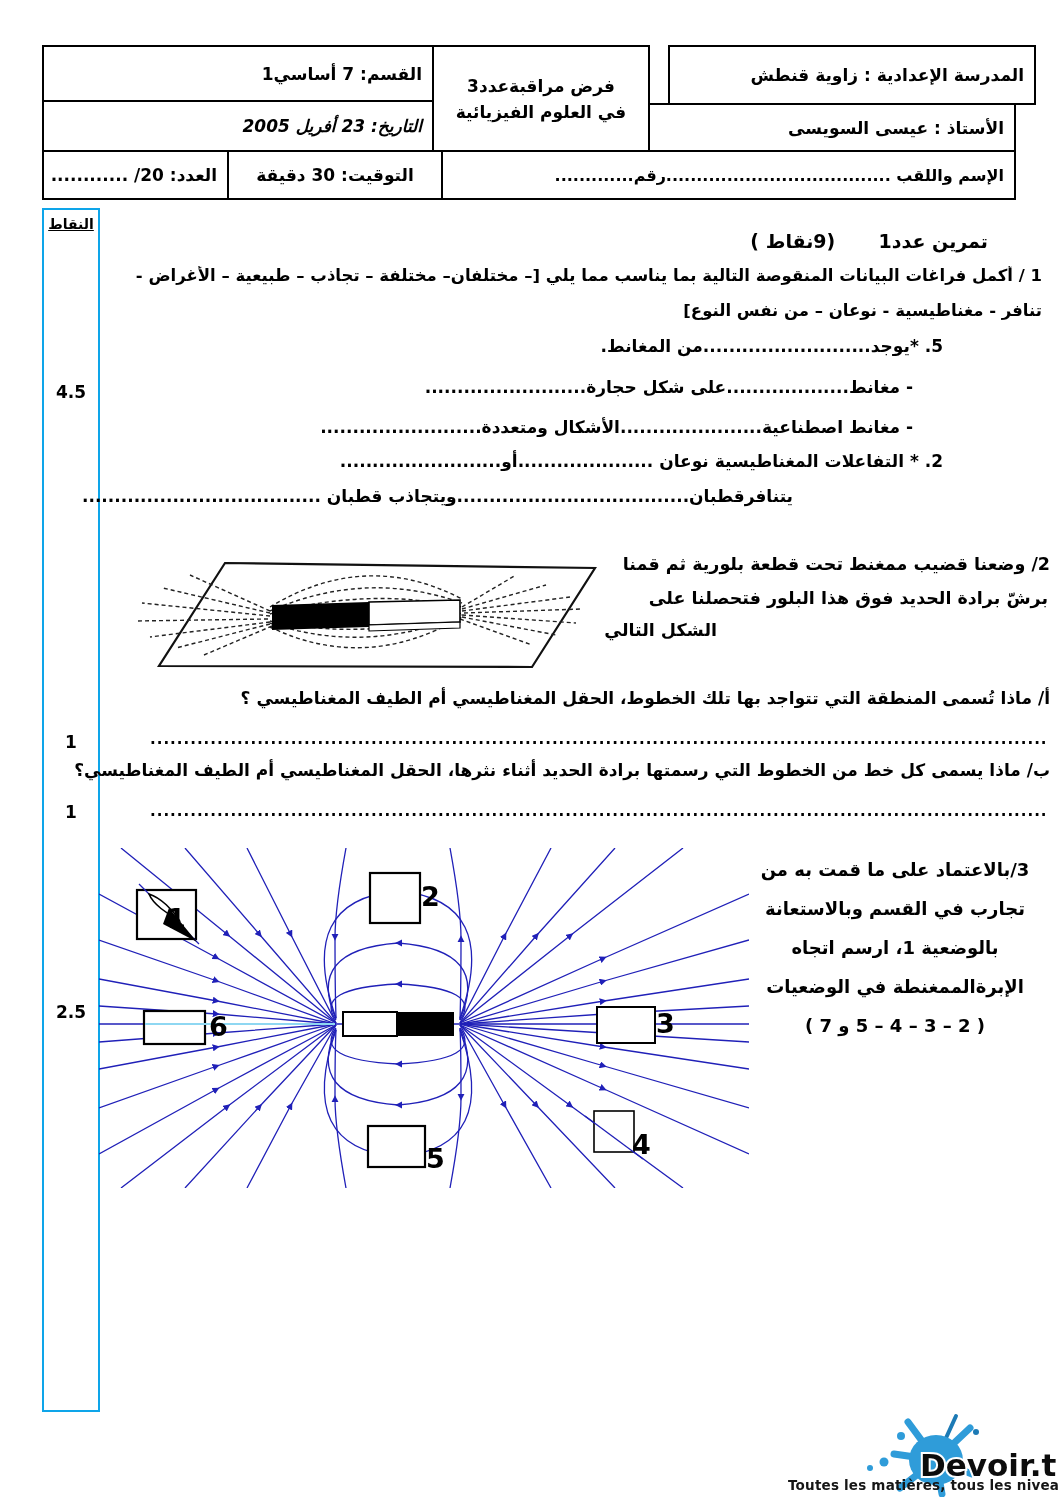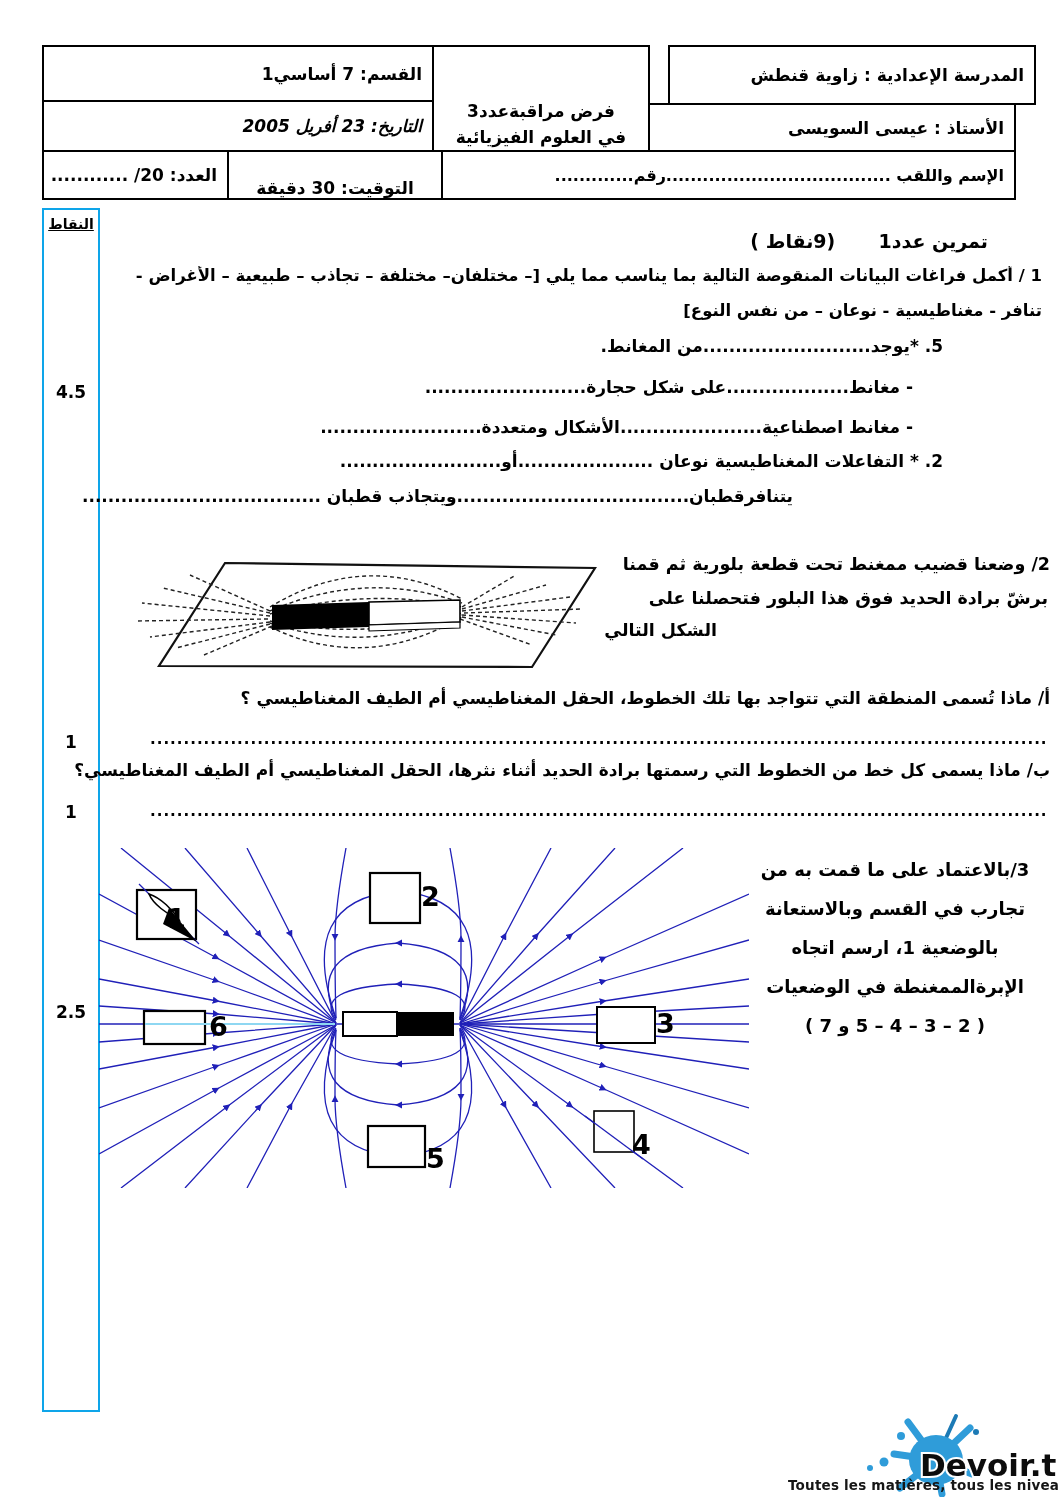--- a/index.html
+++ b/index.html
@@ -2,21 +2,21 @@
 <html><head>
 <meta charset="utf-8">
 <style>
   html,body{margin:0;padding:0;background:#e8e8e8;}
   .page{position:relative;width:1058px;height:1497px;background:#ffffff;
         font-family:"DejaVu Sans",sans-serif;font-weight:700;color:#000;overflow:hidden;margin:0 auto;}
   .cell{position:absolute;border:2px solid #000;box-sizing:border-box;display:flex;align-items:center;background:#fff;}
   .rtl{direction:rtl;text-align:right;}
   .abs{position:absolute;}
   .hcell{font-size:17px;padding:0 10px;white-space:nowrap;}
-  .hcenter{justify-content:center;text-align:center;align-items:flex-end;}
+  .hcenter{justify-content:center;text-align:center;}
   .marks-col{position:absolute;left:42px;top:208px;width:58px;height:1204px;border:2px solid #0ea5e9;box-sizing:border-box;background:#fff;}
   .marks-title{position:absolute;top:6px;width:100%;text-align:center;font-size:14px;text-decoration:underline;}
   .mark{position:absolute;width:100%;text-align:center;font-size:17px;}
   .txt{position:absolute;white-space:nowrap;font-size:17px;}
   .dots-line{position:absolute;overflow:hidden;white-space:nowrap;font-size:15px;letter-spacing:1px;height:20px;}
   .q3block{position:absolute;right:10px;top:850px;width:306px;text-align:center;direction:rtl;font-size:18px;line-height:39px;}
   .brand-tagline{position:absolute;left:788px;top:1477px;width:270px;font-size:13.5px;letter-spacing:0.2px;color:#161616;white-space:nowrap;}
 </style>
 </head>
 <body>

